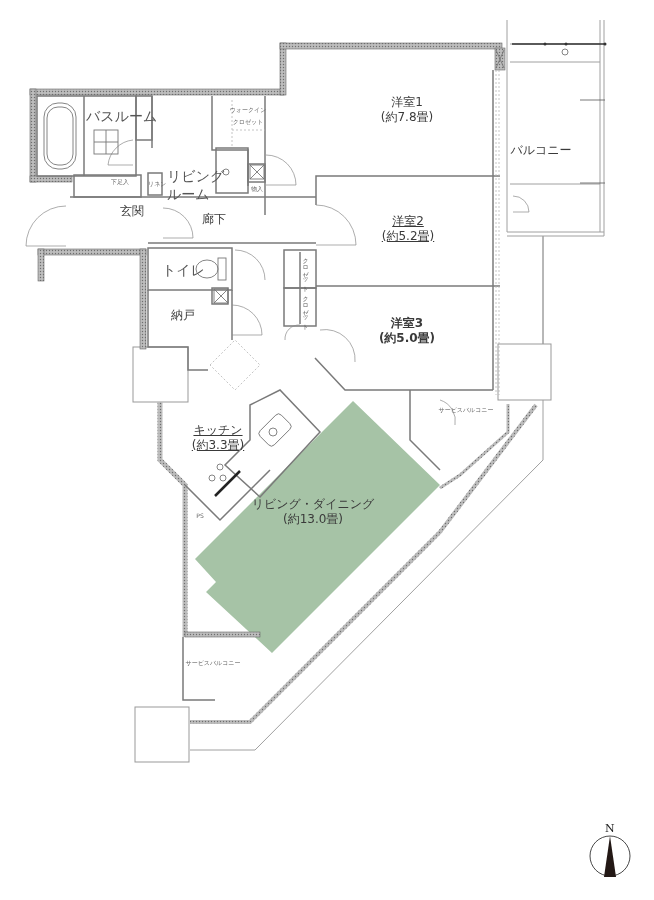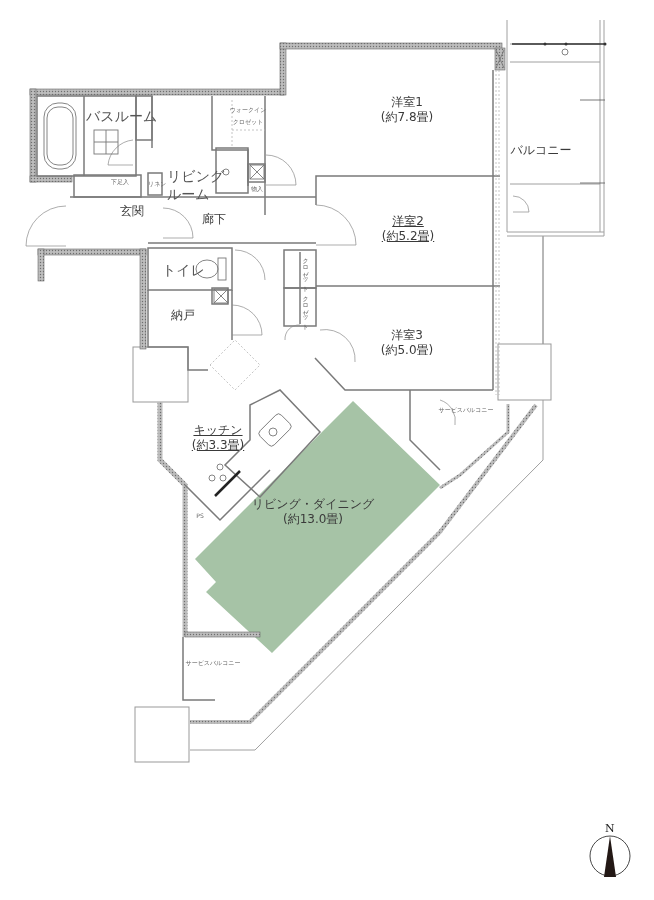--- a/index.html
+++ b/index.html
@@ -193,21 +193,21 @@
 </svg>
 
 <div class="lbl room" style="left:372px;top:95px;width:70px;">
   <div>洋室1</div>
   <div>(約7.8畳)</div>
 </div>
 <div class="lbl room" style="left:372px;top:214px;width:72px;text-decoration:underline;">
   <div>洋室2</div>
   <div>(約5.2畳)</div>
 </div>
-<div class="lbl room" style="left:370px;top:328px;width:74px;">
+<div class="lbl room" style="left:370px;top:316px;width:74px;font-weight:bold;">
   <div>洋室3</div>
   <div>(約5.0畳)</div>
 </div>
 <div class="lbl room" style="left:504px;top:143px;width:74px;">
   <span>バルコニー</span>
 </div>
 <div class="lbl small" style="left:86px;top:108px;width:48px;">
   <span>バスルーム</span>
 </div>
 <div class="lbl small" style="left:167px;top:168px;width:40px;">

